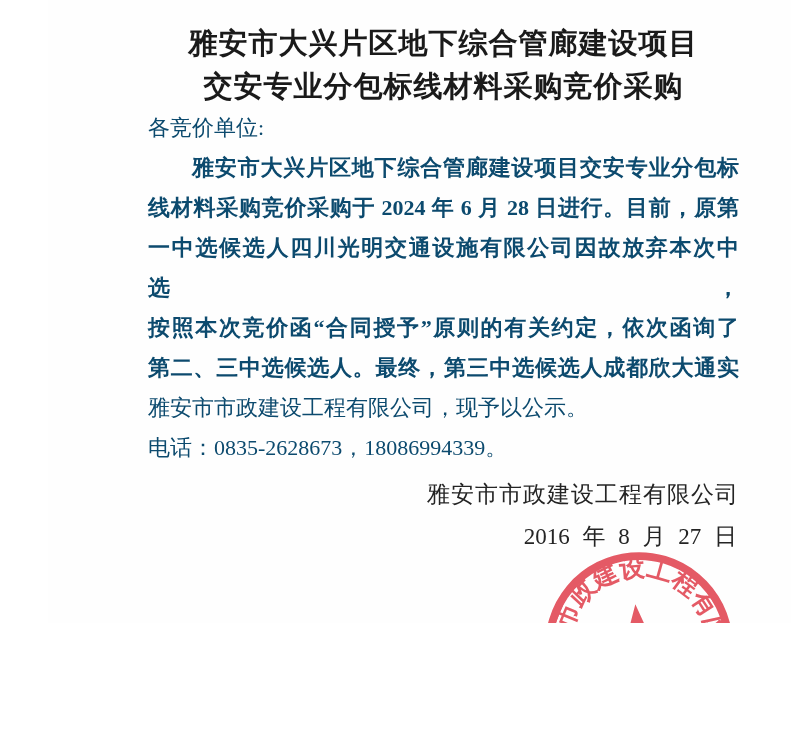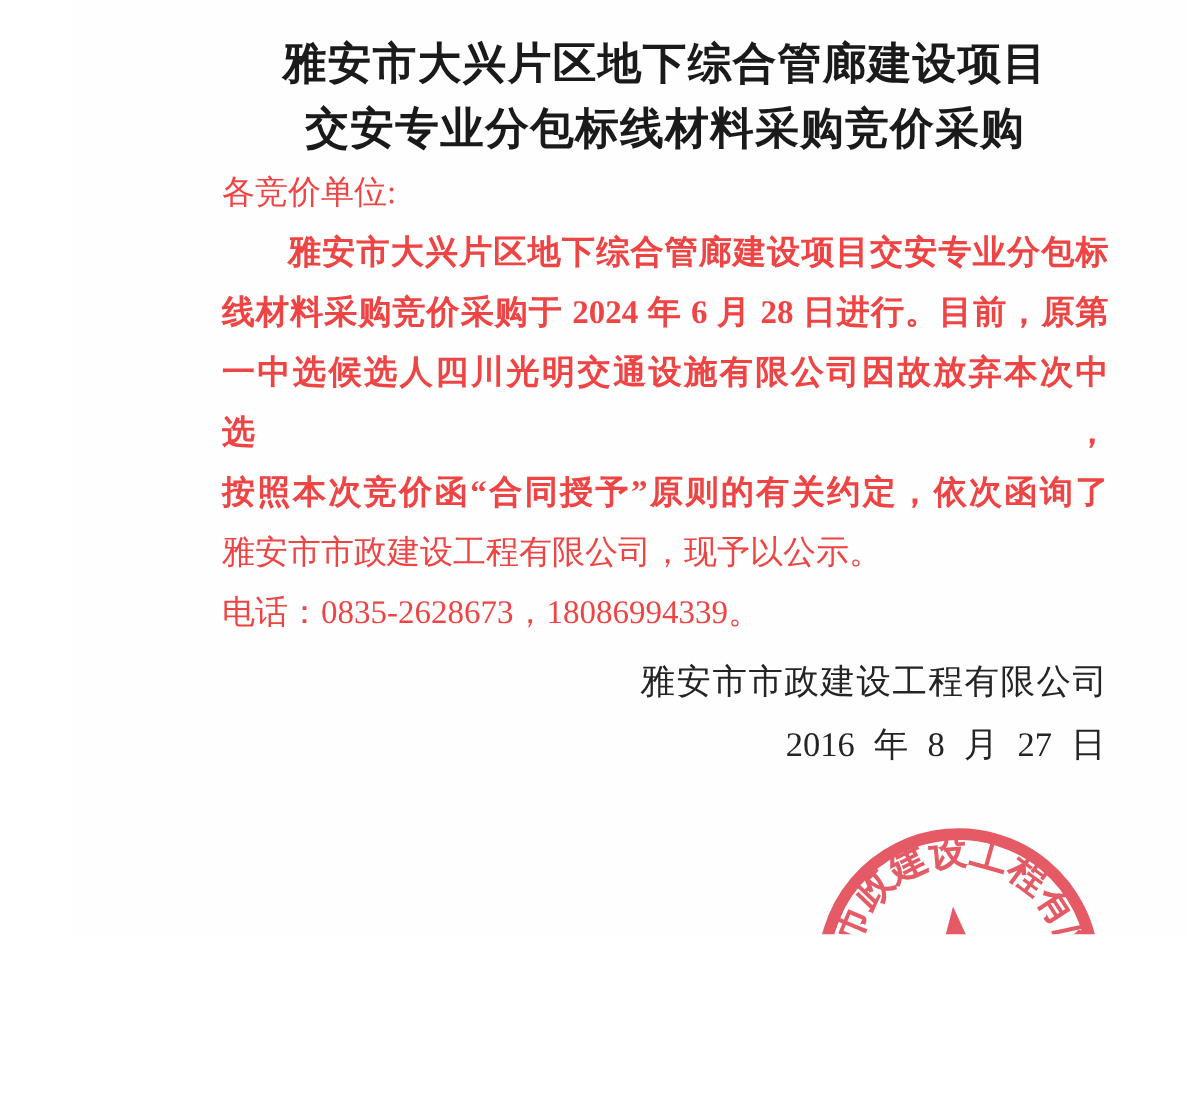--- a/index.html
+++ b/index.html
@@ -25,21 +25,21 @@
     font-family: "Liberation Sans", "DejaVu Sans", sans-serif;
     font-weight: 700;
     font-size: 29px;
     line-height: 43px;
     color: #1a1a1a;
     letter-spacing: 1px;
   }
   .doc-body {
     margin: 0 100px;
     font-size: 22px;
-    color: #ef4444;
+    color: #0c4a6e;
   }
   .line {
     line-height: 40px;
     white-space: nowrap;
   }
   .jline {
     white-space: normal;
     text-align: justify;
     text-align-last: justify;
     font-weight: bold;
@@ -103,20 +103,21 @@
   </div>
 
   <div class="doc-body">
     <div class="line salutation">各竞价单位:</div>
 
     <div>
       <div class="line jline indent">雅安市大兴片区地下综合管廊建设项目交安专业分包标</div>
       <div class="line jline">线材料采购竞价采购于 2024 年 6 月 28 日进行。目前，原第</div>
       <div class="line jline">一中选候选人四川光明交通设施有限公司因故放弃本次中选，</div>
       <div class="line jline">按照本次竞价函“合同授予”原则的有关约定，依次函询了</div>
+      <div class="line jline">第二、三中选候选人。最终，第三中选候选人成都欣大通实</div>
       <div class="line">雅安市市政建设工程有限公司，现予以公示。</div>
     </div>
 
     <div>
       <div class="line">电话：0835-2628673，18086994339。</div>
     </div>
   </div>
 
   <div class="signature-block">
     <div class="signature-company">雅安市市政建设工程有限公司</div>

